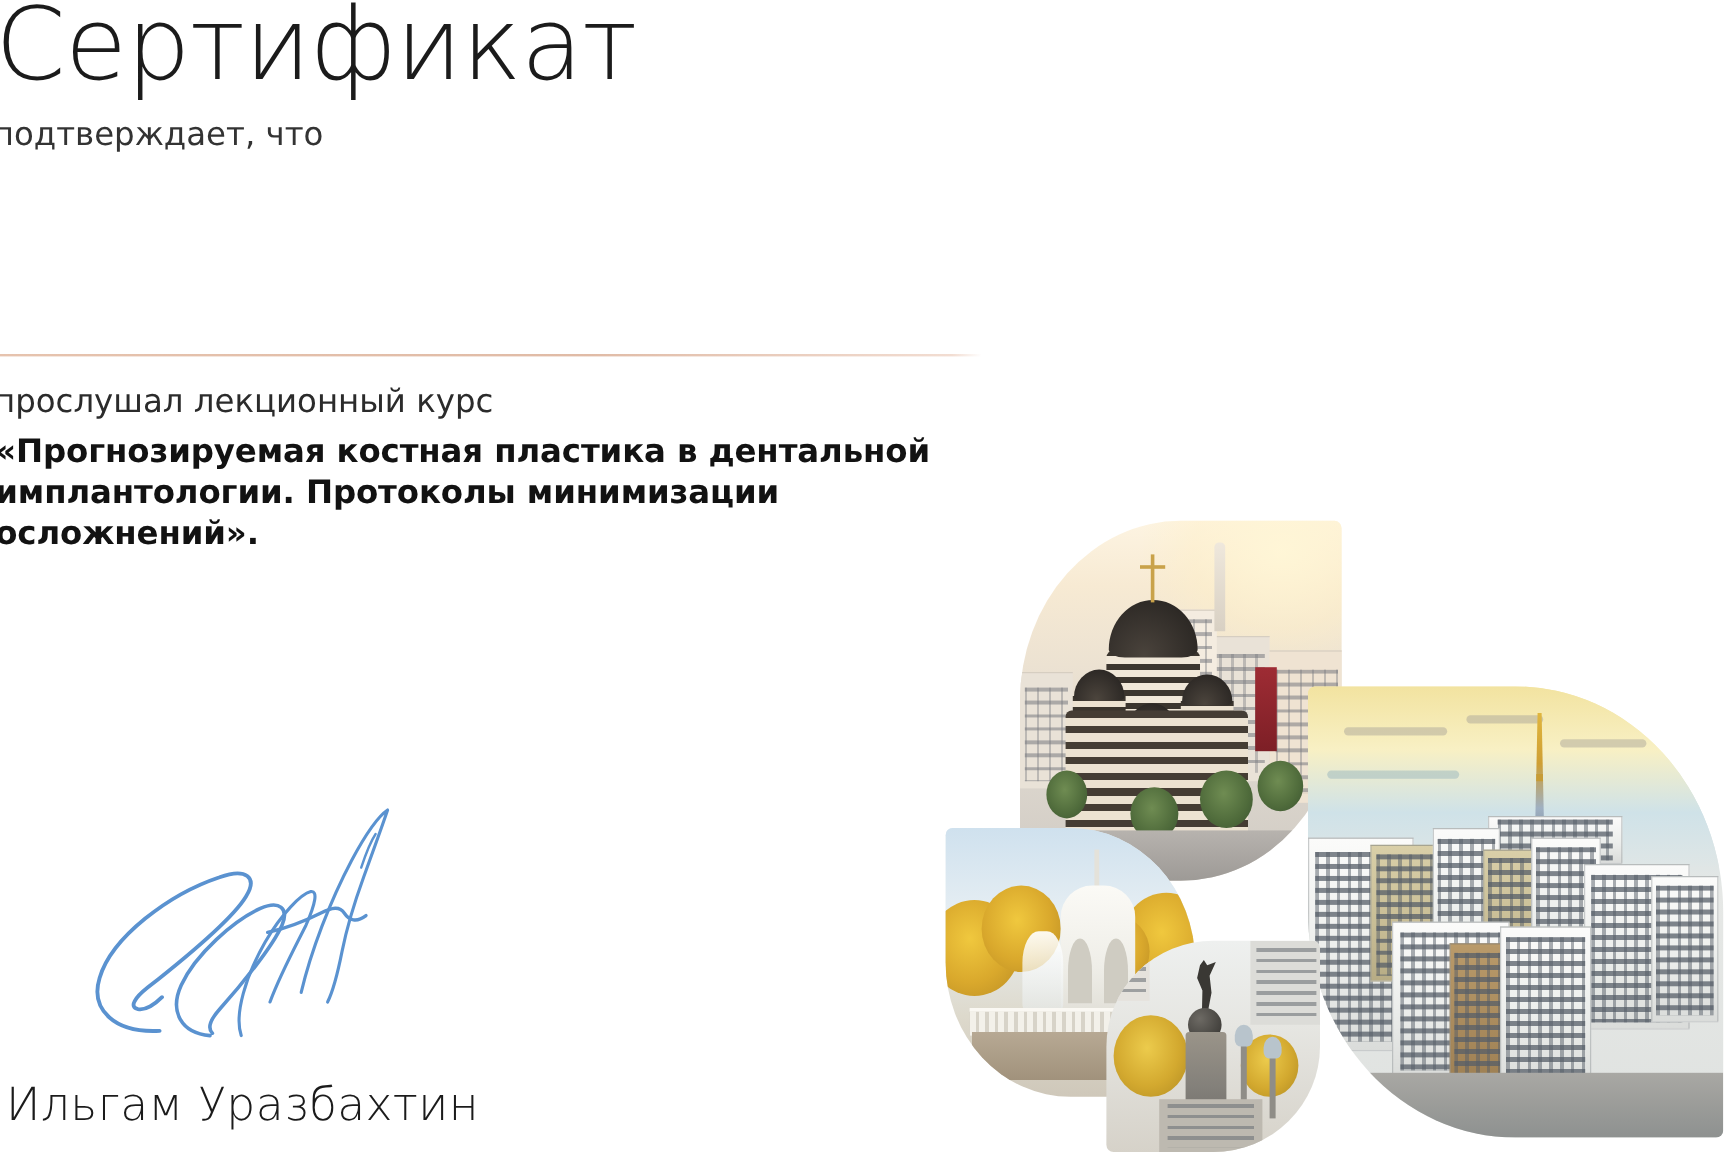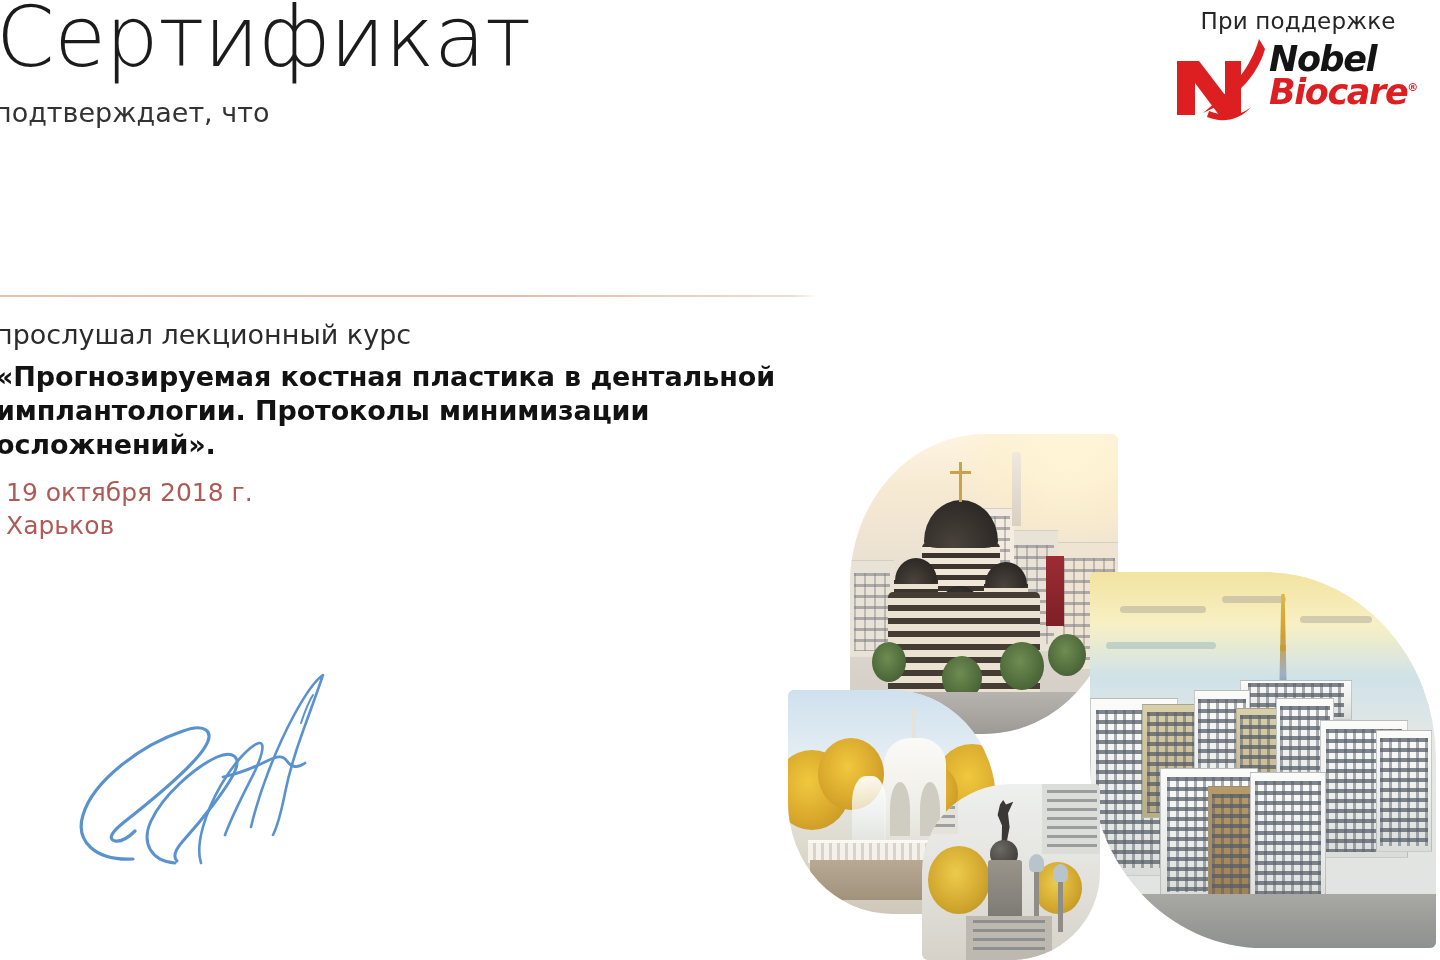--- a/index.html
+++ b/index.html
@@ -384,49 +384,28 @@
 </style>
 </head>
 <body>
 
 <div id="page">
 
   <div class="cert-title">Сертификат</div>
 
   <div class="cert-subtitle">подтверждает, что</div>
 
-  <div class="sponsor-block">
-    <div class="sponsor-label">При поддержке</div>
-
-    <div class="logo-wrap">
-      <svg class="logo-mark" viewBox="0 0 96 86">
-        <path d="M4 78 L4 24 L26 24 L52 58 L52 24 L68 24 L68 78 L46 78 L22 46 L22 78 Z" fill="#dd1f22"></path>
-        <path d="M86 2 C 78 30, 60 52, 30 76 C 62 62, 84 40, 92 12 Z" fill="#dd1f22"></path>
-        <path d="M36 74 C 52 80, 66 80, 78 70 C 66 84, 48 86, 34 80 Z" fill="#dd1f22"></path>
-      </svg>
-      <div class="logo-words">
-        <div class="logo-nobel">Nobel</div>
-        <div class="logo-biocare" style="color:#dd1f22;">
-          <span>Biocare</span><span class="logo-reg">®</span>
-        </div>
-      </div>
-    </div>
-  </div>
 
 
   <div class="divider"></div>
 
   <div class="course-lead">прослушал лекционный курс</div>
 
   <div class="course-title">«Прогнозируемая костная пластика в дентальной имплантологии. Протоколы минимизации осложнений».</div>
 
-  <div class="date-block">
-    <div>19 октября 2018 г.</div>
-    <div>Харьков</div>
-  </div>
 
   <div class="signature-area">
     <svg viewBox="0 0 310 215" width="310" height="215">
       <g fill="none" stroke="#5a92d0" stroke-linecap="round" stroke-linejoin="round">
         <path d="M78 194 C 40 196, 20 176, 28 150 C 38 116, 86 80, 128 66
                  C 150 58, 160 66, 150 82 C 138 102, 96 136, 68 158
                  C 58 166, 52 174, 60 176 C 66 177, 74 172, 80 166" stroke-width="3.2"></path>
         <path d="M120 198 C 96 196, 86 178, 96 156 C 108 130, 140 102, 162 92
                  C 178 85, 186 92, 180 106 C 172 124, 146 156, 128 176
                  C 120 185, 118 192, 122 196" stroke-width="3"></path>
@@ -435,20 +414,21 @@
         <path d="M168 112 C 186 108, 200 102, 212 96 C 222 91, 228 90, 232 96
                  C 236 102, 242 104, 250 98" stroke-width="2.8"></path>
         <path d="M196 162 C 204 128, 220 86, 238 52 C 252 26, 262 14, 268 10
                  C 264 22, 256 44, 248 66 C 240 88, 234 108, 230 128
                  C 226 148, 222 162, 218 170" stroke-width="2.6"></path>
         <path d="M246 58 C 250 46, 254 36, 258 30" stroke-width="2"></path>
       </g>
     </svg>
   </div>
 
+  <div class="signer-name">Ильгам Уразбахтин</div>
 
   <div class="collage">
 
     <div class="petal petal-tl p-cathedral">
       <div class="inner">
         <div class="sky-glow"></div>
         <div class="bld" style="left:0px; top:126px; width:44px; height:96px;"></div>
         <div class="bld" style="left:152px; top:96px; width:56px; height:120px;"></div>
         <div class="bld" style="left:208px; top:108px; width:62px; height:126px; background:#efe3d2;"></div>
         <div class="bld" style="left:120px; top:74px; width:44px; height:58px; background:#f4ece0;"></div>

